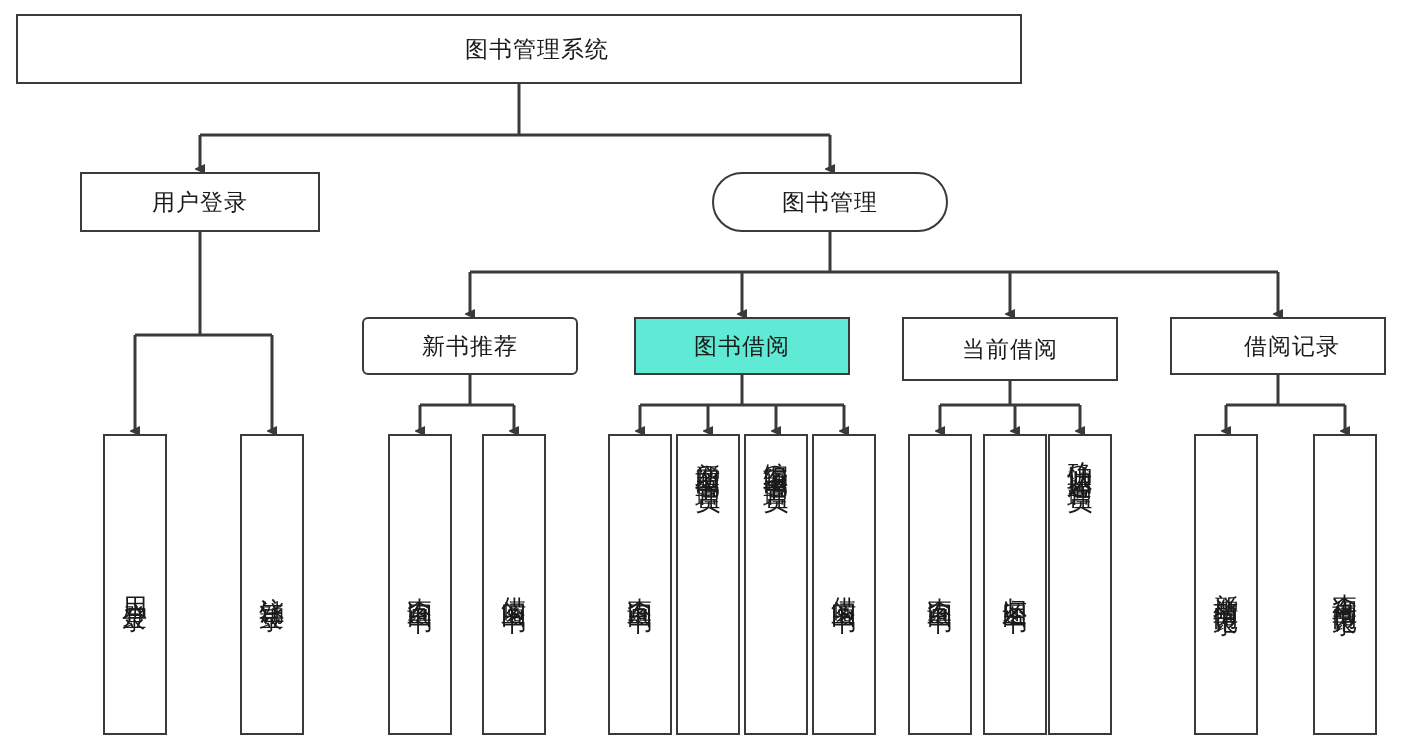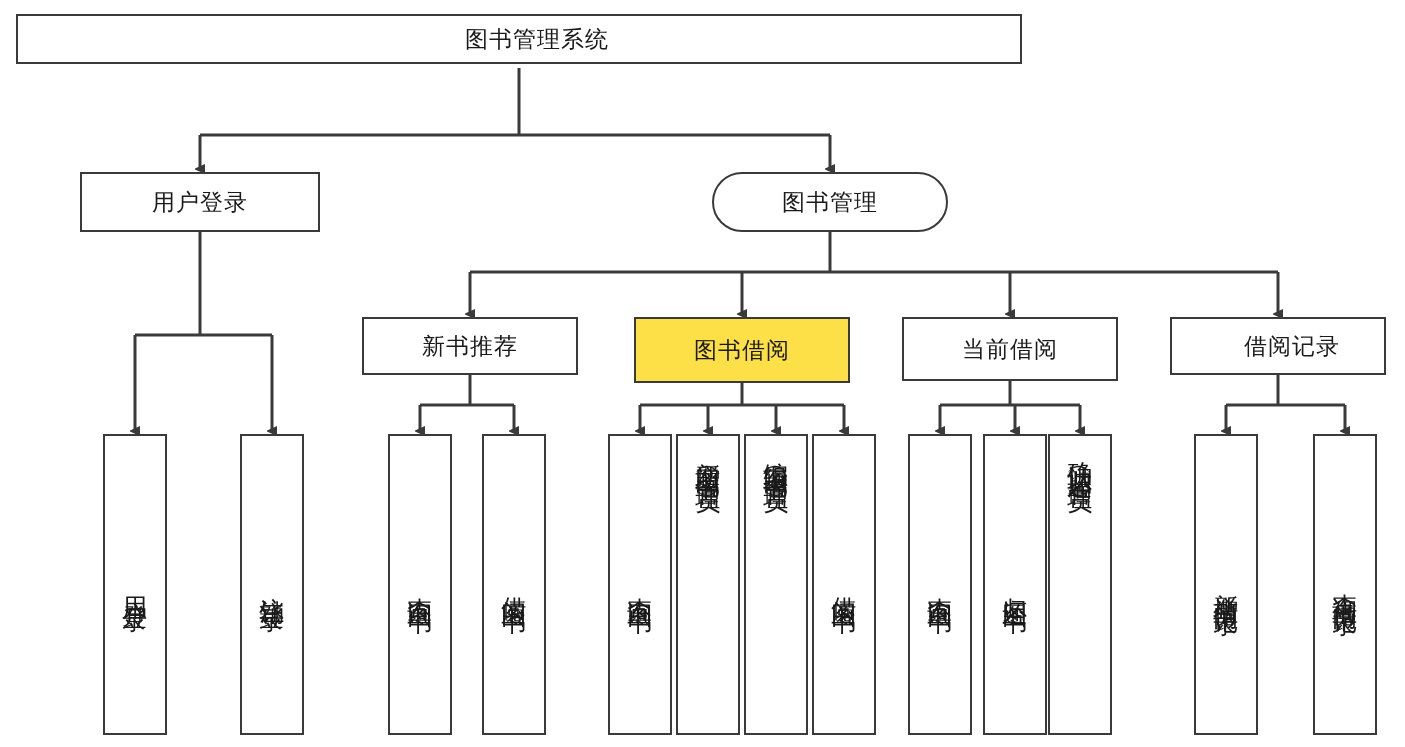--- a/index.html
+++ b/index.html
@@ -112,33 +112,33 @@
         <line x1="1015" y1="405" x2="1015" y2="431" stroke="#3a3a3a" stroke-width="3" marker-end="url(#arrowhead)"></line>
         <line x1="1080" y1="405" x2="1080" y2="431" stroke="#3a3a3a" stroke-width="3" marker-end="url(#arrowhead)"></line>
         <line x1="1278" y1="375" x2="1278" y2="405" stroke="#3a3a3a" stroke-width="3"></line>
         <line x1="1226" y1="405" x2="1345" y2="405" stroke="#3a3a3a" stroke-width="3"></line>
         <line x1="1226" y1="405" x2="1226" y2="431" stroke="#3a3a3a" stroke-width="3" marker-end="url(#arrowhead)"></line>
         <line x1="1345" y1="405" x2="1345" y2="431" stroke="#3a3a3a" stroke-width="3" marker-end="url(#arrowhead)"></line>
       </g>
   </svg>
 
   <div id="node-layer">
-      <div class="node" style="left: 16px; top: 14px; width: 1006px; height: 50px; border-color: rgb(58, 58, 58); background: rgb(255, 255, 255); color: rgb(26, 26, 26); padding-left: 36px;">
+      <div class="node" style="left: 16px; top: 14px; width: 1006px; height: 70px; border-color: rgb(58, 58, 58); background: rgb(255, 255, 255); color: rgb(26, 26, 26); padding-left: 36px;">
         <span class="label">图书管理系统</span>
       </div>
       <div class="node" style="left: 80px; top: 172px; width: 240px; height: 60px; border-color: rgb(58, 58, 58); background: rgb(255, 255, 255); color: rgb(26, 26, 26);">
         <span class="label">用户登录</span>
       </div>
       <div class="node" style="left: 712px; top: 172px; width: 236px; height: 60px; border-color: rgb(58, 58, 58); background: rgb(255, 255, 255); color: rgb(26, 26, 26); border-radius: 30px;">
         <span class="label">图书管理</span>
       </div>
-      <div class="node" style="left: 362px; top: 317px; width: 216px; height: 58px; border-color: rgb(58, 58, 58); background: rgb(255, 255, 255); color: rgb(26, 26, 26);">
+      <div class="node" style="left: 362px; top: 317px; width: 216px; height: 58px; border-color: rgb(58, 58, 58); background: rgb(255, 255, 255); color: rgb(26, 26, 26); border-radius: 6px;">
         <span class="label">新书推荐</span>
       </div>
-      <div class="node" style="left: 634px; top: 317px; width: 216px; height: 66px; border-color: rgb(58, 58, 58); background: #fde047; color: rgb(26, 26, 26);">
+      <div class="node" style="left: 634px; top: 317px; width: 216px; height: 58px; border-color: rgb(58, 58, 58); background: #5eead4; color: rgb(26, 26, 26);">
         <span class="label">图书借阅</span>
       </div>
       <div class="node" style="left: 902px; top: 317px; width: 216px; height: 64px; border-color: rgb(58, 58, 58); background: rgb(255, 255, 255); color: rgb(26, 26, 26);">
         <span class="label">当前借阅</span>
       </div>
       <div class="node" style="left: 1170px; top: 317px; width: 216px; height: 58px; border-color: rgb(58, 58, 58); background: rgb(255, 255, 255); color: rgb(26, 26, 26); padding-left: 28px;">
         <span class="label">借阅记录</span>
       </div>
       <div class="node vertical centered" style="left: 103px; top: 434px; width: 64px; height: 301px; border-color: rgb(58, 58, 58); background: rgb(255, 255, 255); color: rgb(26, 26, 26);">
         <span class="label">用户登录</span>

